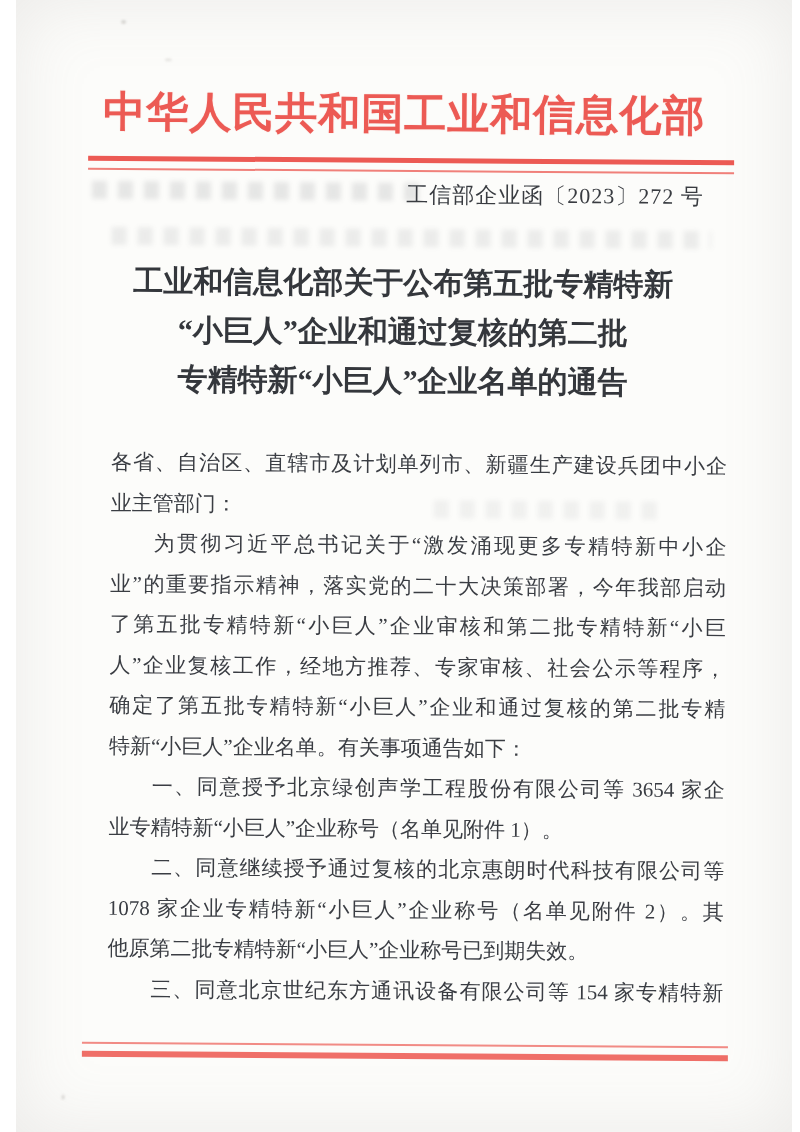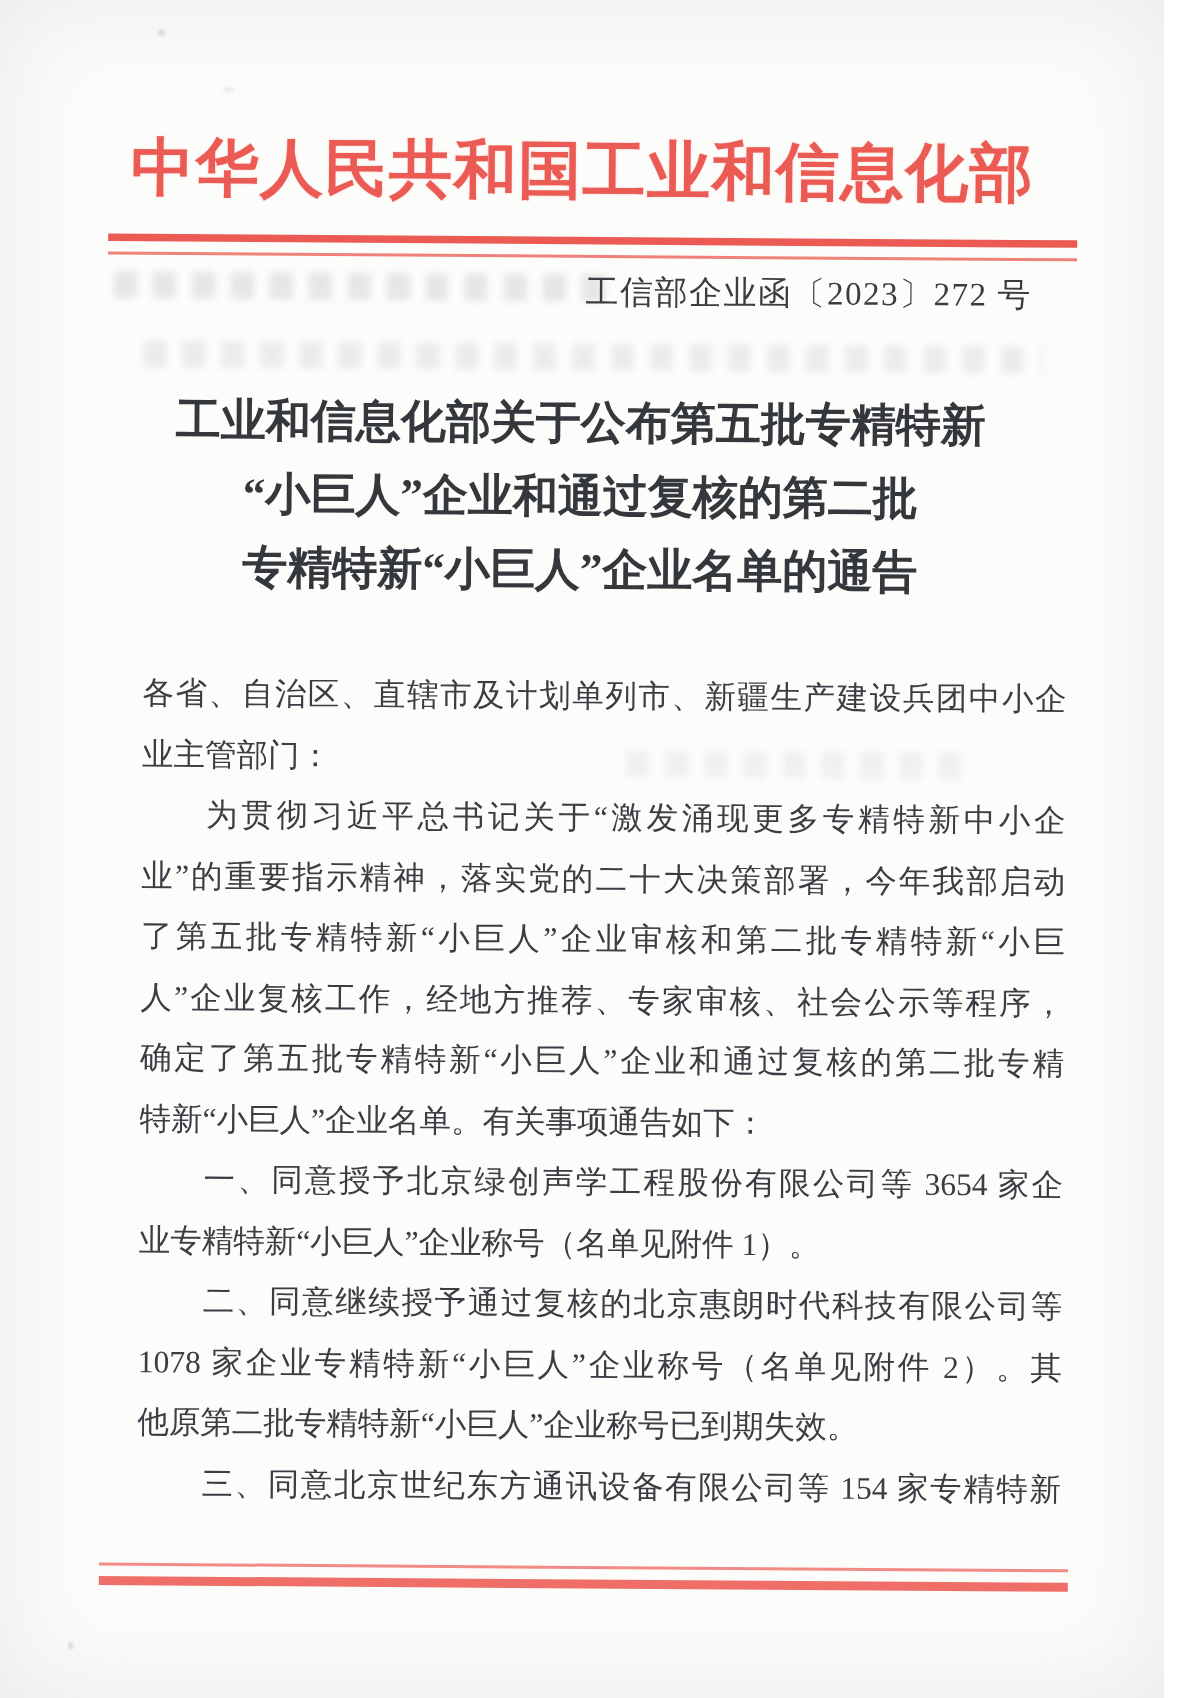--- a/index.html
+++ b/index.html
@@ -6,20 +6,21 @@
   body {
     width: 800px; height: 1132px;
     background: #ffffff;
     font-family: "Liberation Serif", "DejaVu Serif", serif;
   }
   .sheet {
     position: relative;
     width: 776px; height: 1132px;
     background: #fcfcfa;
     overflow: hidden;
+    margin-left: 16px;
   }
   
   .sheet::after {
     content: "";
     position: absolute; inset: 0;
     box-shadow: inset 0 0 70px rgba(150,145,140,0.16);
     pointer-events: none;
   }
   .tilt {
     position: absolute; inset: 0;

